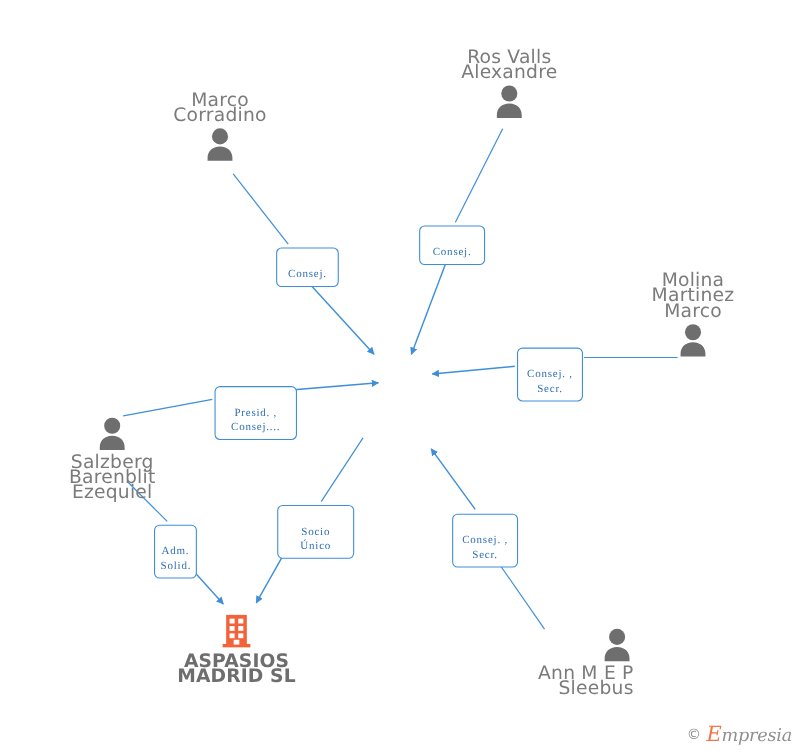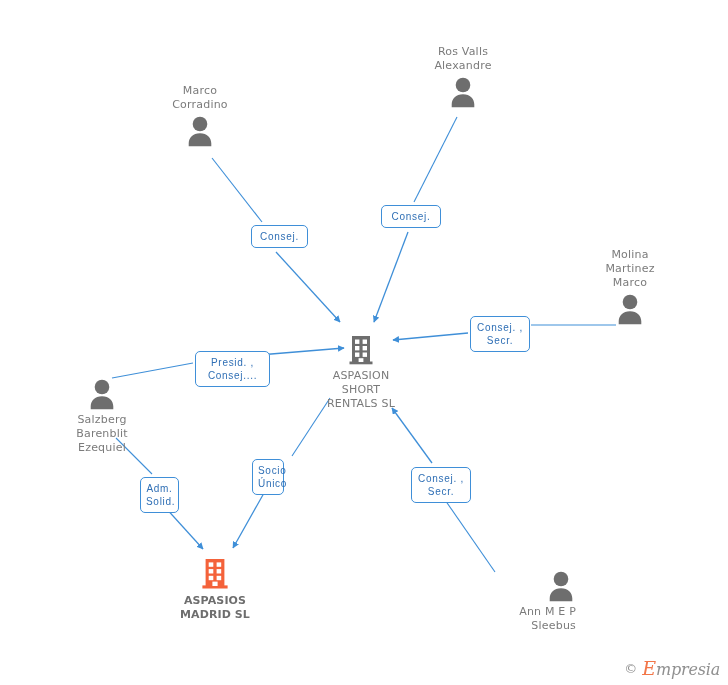--- a/index.html
+++ b/index.html
@@ -36,21 +36,21 @@
   }
   .node .glyph {
     display: block;
     margin: 0 auto;
     line-height: 0;
   }
   .node .caption {
     display: block;
     margin-top: 3px;
     font-family: "DejaVu Sans", sans-serif;
-    font-size: 11px;
+    font-size: 17px;
     line-height: 14px;
     color: #7b7b7b;
     letter-spacing: 0.2px;
     white-space: pre-line;
   }
   .node.person .caption.above {
     margin-top: 0;
     margin-bottom: 3px;
   }
   .node.company-main .caption {
@@ -64,26 +64,26 @@
 
   
   .edge-label {
     position: absolute;
     z-index: 5;
     box-sizing: border-box;
     background: #ffffff;
     border: 1.4px solid #3f8fd8;
     border-radius: 5px;
     color: #2f6fb5;
-    font-family: Liberation Sans, sans-serif;
+    font-family: Liberation Serif, serif;
     font-size: 10px;
     line-height: 13px;
     letter-spacing: 0.7px;
     text-align: center;
-    padding: 4px 5px 4px 5px;
+    padding: 17px 5px 4px 5px;
     white-space: pre-line;
   }
 
   
   #watermark {
     position: absolute;
     right: 8px;
     bottom: 6px;
     z-index: 9;
     display: flex;
@@ -206,38 +206,20 @@
     <span class="glyph">
       <svg width="30" height="32" viewBox="0 0 30 32" xmlns="http://www.w3.org/2000/svg">
         <circle cx="15" cy="9" r="7.3" fill="#6e6e6e"></circle>
         <path d="M15 18.2c-7.1 0-11.3 4.6-11.3 10.4 0 1.5 0 2.6 0 2.6h22.6s0-1.1 0-2.6c0-5.8-4.2-10.4-11.3-10.4z" fill="#6e6e6e"></path>
       </svg>
     </span>
     <span class="caption">Ann M E P
 Sleebus</span>
   </div>
 
-  <div class="node company-main" style="left:361px; top:334px;">
-    <span class="glyph">
-      <svg width="30" height="32" viewBox="0 0 30 32" xmlns="http://www.w3.org/2000/svg">
-        <rect x="6" y="2" width="18" height="26" fill="#6e6e6e"></rect>
-        <rect x="3.5" y="27.5" width="23" height="2.8" fill="#6e6e6e"></rect>
-        <rect x="9" y="5.5" width="4.4" height="4.4" fill="#ffffff"></rect>
-        <rect x="16.6" y="5.5" width="4.4" height="4.4" fill="#ffffff"></rect>
-        <rect x="9" y="12" width="4.4" height="4.4" fill="#ffffff"></rect>
-        <rect x="16.6" y="12" width="4.4" height="4.4" fill="#ffffff"></rect>
-        <rect x="9" y="18.5" width="4.4" height="4.4" fill="#ffffff"></rect>
-        <rect x="16.6" y="18.5" width="4.4" height="4.4" fill="#ffffff"></rect>
-        <rect x="12.6" y="24.2" width="4.8" height="3.8" fill="#ffffff"></rect>
-      </svg>
-    </span>
-    <span class="caption">ASPASION
-SHORT
-RENTALS SL</span>
-  </div>
 
   <div class="node company-sub" style="left:215px; top:557px;">
     <span class="glyph">
       <svg width="32" height="34" viewBox="0 0 32 34" xmlns="http://www.w3.org/2000/svg">
         <rect x="6.6" y="2" width="18.8" height="27" fill="#f4623a"></rect>
         <rect x="3.4" y="28.4" width="25.2" height="3.1" fill="#f4623a"></rect>
         <rect x="9.7" y="5.4" width="4.6" height="4.4" fill="#ffffff"></rect>
         <rect x="17.6" y="5.4" width="4.6" height="4.4" fill="#ffffff"></rect>
         <rect x="9.7" y="12.1" width="4.6" height="4.4" fill="#ffffff"></rect>
         <rect x="17.6" y="12.1" width="4.6" height="4.4" fill="#ffffff"></rect>
@@ -256,21 +238,21 @@
 
   <div class="edge-label" style="left:470px; top:316px; width:60px;">Consej. ,
 Secr.</div>
 
   <div class="edge-label" style="left:195px; top:351px; width:75px;">Presid. ,
 Consej....</div>
 
   <div class="edge-label" style="left:140px; top:477px; width:39px;">Adm.
 Solid.</div>
 
-  <div class="edge-label" style="left:252px; top:459px; width:32px;">Socio
+  <div class="edge-label" style="left:252px; top:459px; width:70px;">Socio
 Único</div>
 
   <div class="edge-label" style="left:411px; top:467px; width:60px;">Consej. ,
 Secr.</div>
 
   <div id="watermark">
     <span class="copy">©</span>
     <span class="brand"><span class="cap">E</span><span>mpresia</span></span>
   </div>
 

